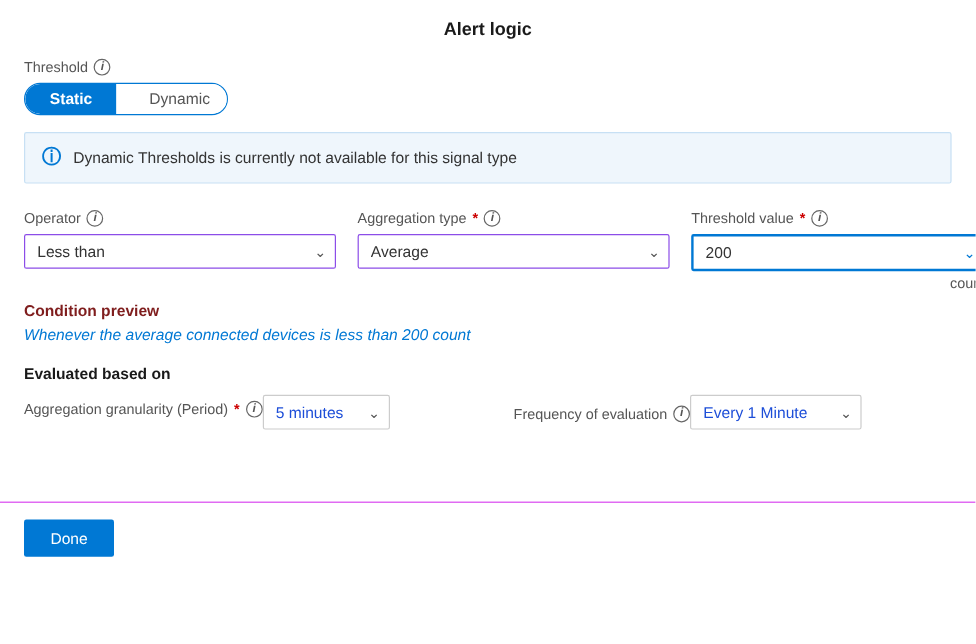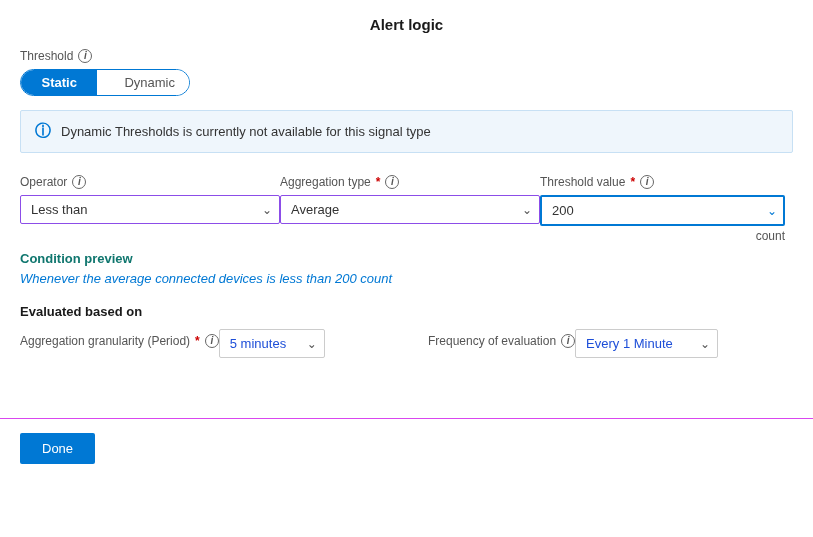--- a/index.html
+++ b/index.html
@@ -93,20 +93,21 @@
       font-size: 16px;
       font-weight: bold;
     }
     .info-banner-text {
       color: #333;
       font-size: 13px;
     }
     
     .form-row {
       display: flex;
+      gap: 18px;
       margin-bottom: 8px;
     }
     .form-group {
       display: flex;
       flex-direction: column;
     }
     .form-group.operator { flex: 0 0 260px; }
     .form-group.aggregation { flex: 0 0 260px; }
     .form-group.threshold-val { flex: 0 0 245px; }
 
@@ -162,21 +163,21 @@
       font-size: 12px;
       margin-top: 3px;
     }
     
     .condition-preview-section {
       margin-bottom: 18px;
     }
     .condition-preview-title {
       font-size: 13px;
       font-weight: 600;
-      color: #0f766e;
+      color: #7f1d1d;
       margin-bottom: 5px;
     }
     .condition-preview-text {
       font-size: 13px;
       color: #0078d4;
       font-style: italic;
     }
     
     .evaluated-section {
       margin-bottom: 20px;
@@ -188,21 +189,21 @@
       margin-bottom: 10px;
     }
     .eval-row {
       display: flex;
       gap: 18px;
     }
     .eval-group {
       display: flex;
       flex: 0 0 390px;
     }
-    .eval-group.freq { flex: 0 0 375px; }
+    .eval-group.freq { flex: 0 0 375px; align-items: flex-end; }
     .select-box-eval {
       width: 100%;
       appearance: none;
       -webkit-appearance: none;
       border: 1px solid #ccc;
       border-radius: 2px;
       padding: 6px 30px 6px 10px;
       font-size: 13px;
       color: #1d4ed8;
       background: #fff;

